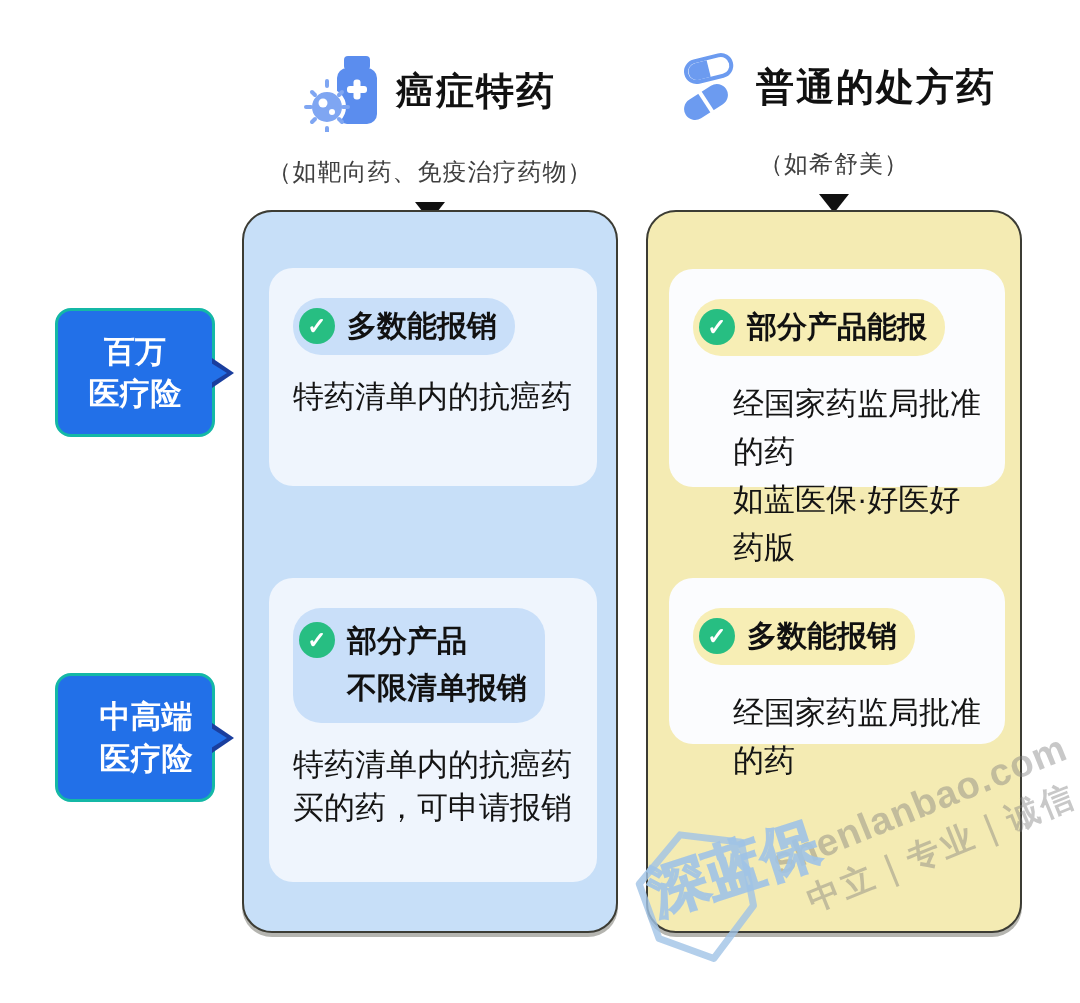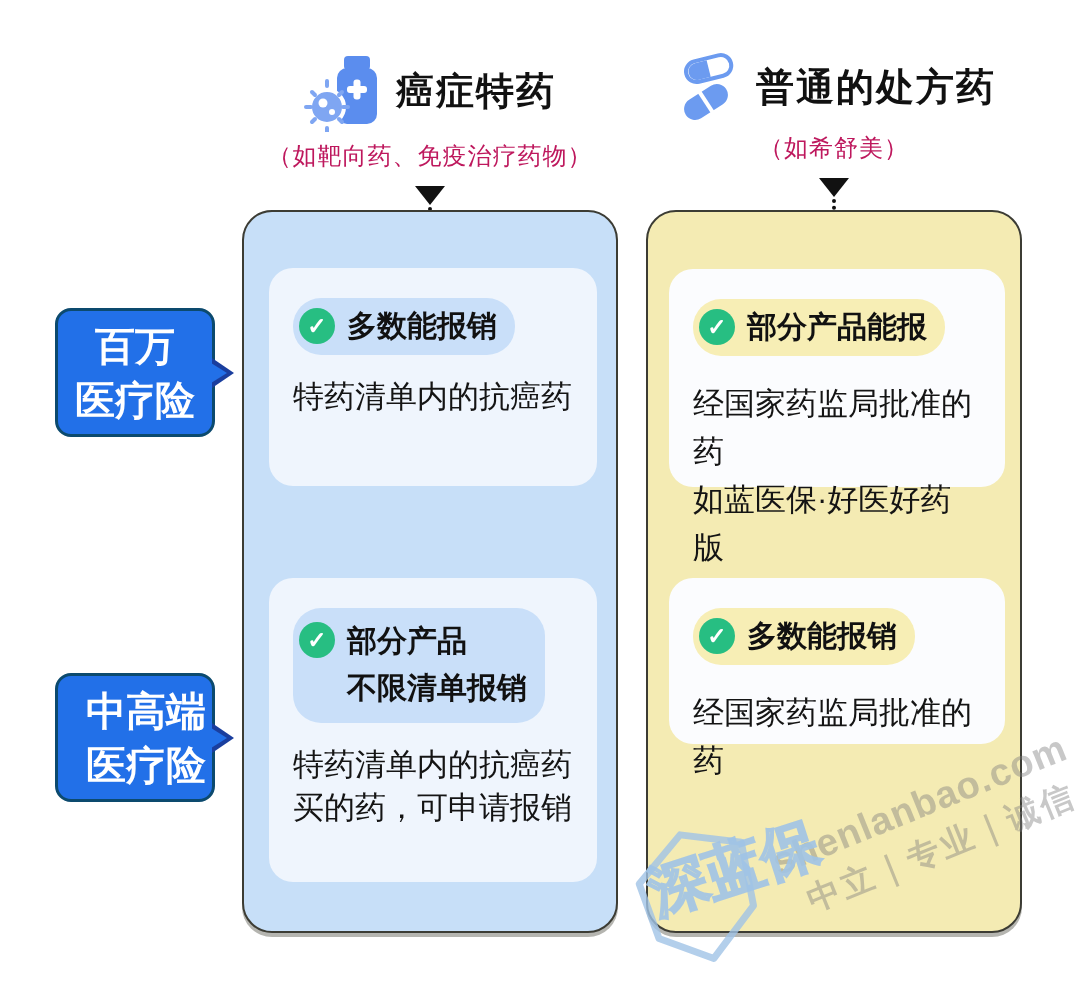--- a/index.html
+++ b/index.html
@@ -6,21 +6,21 @@
   html,body { width:1080px; height:1003px; background:#ffffff; overflow:hidden;
               font-family:"Liberation Sans", sans-serif; color:#141414; }
   .stage { position:relative; width:1080px; height:1003px; }
 
   
   .col-header { position:absolute; top:50px; width:380px; text-align:center; }
   .col-header.left  { left:240px; }
   .col-header.right { left:644px; }
   .title-row { display:flex; align-items:center; justify-content:center; gap:10px; }
   .col-title { font-size:38px; font-weight:800; letter-spacing:2px; color:#111; }
-  .col-subtitle { margin-top:8px; font-size:24px; font-weight:500; color:#be185d; letter-spacing:1px; }
+  .col-subtitle { margin-top:24px; font-size:24px; font-weight:500; color:#404040; letter-spacing:1px; }
   .arrow-down { width:0; height:0; margin:14px auto 0;
                 border-left:15px solid transparent; border-right:15px solid transparent;
                 border-top:19px solid #111; }
   .dotted-line { width:0; height:24px; margin:2px auto 0; border-left:4px dotted #111; }
 
   
   .panel { position:absolute; top:210px; width:376px; height:723px;
            border:2px solid #3c3c34; border-radius:30px;
            box-shadow:0 4px 0 rgba(90,90,80,0.45); }
   .panel.blue   { left:242px; background:#c7dff8; }
@@ -39,27 +39,27 @@
            font-size:30px; font-weight:700; color:#111; }
   .panel.blue   .badge { background:#c9dff9; }
   .panel.yellow .badge { background:#f7eeb5; }
   .badge.multi { align-items:flex-start; padding-top:10px; padding-bottom:12px; }
   .badge.multi .check { margin-top:4px; }
   .badge-lines { display:flex; flex-direction:column; line-height:1.55; }
   .check { flex:0 0 auto; width:36px; height:36px; border-radius:50%; background:#27be82;
            color:#fff; display:flex; align-items:center; justify-content:center;
            font-size:23px; font-weight:700; }
   .card-body { margin-top:20px; font-size:31px; font-weight:500; line-height:1.4; color:#141414; }
-  .panel.yellow .card-body { margin-top:24px; line-height:1.55; }
+  .panel.yellow .card-body { margin-top:24px; line-height:1.55;margin-left:40px; }
 
   
   .row-label { position:absolute; left:55px; width:160px; height:129px;
-               background:#2270e8; border:3px solid #0c4a6e; border-radius:16px;
+               background:#2270e8; border:3px solid #14b8a6; border-radius:16px;
                display:flex; flex-direction:column; align-items:center; justify-content:center;
-               color:#fff; font-size:40px; font-weight:700; line-height:1.35; z-index:3; }
+               color:#fff; font-size:31px; font-weight:700; line-height:1.35; z-index:3; }
   .row-label.one { top:308px; }
   .row-label.two { top:673px;padding-left:22px; }
   .ptr-outer { position:absolute; right:-22px; top:50%; transform:translateY(-50%);
                width:0; height:0; border-top:15px solid transparent;
                border-bottom:15px solid transparent; border-left:22px solid #1a3e9e; }
   .ptr-inner { position:absolute; right:-15px; top:50%; transform:translateY(-50%);
                width:0; height:0; border-top:10px solid transparent;
                border-bottom:10px solid transparent; border-left:16px solid #2270e8; }
 
   

